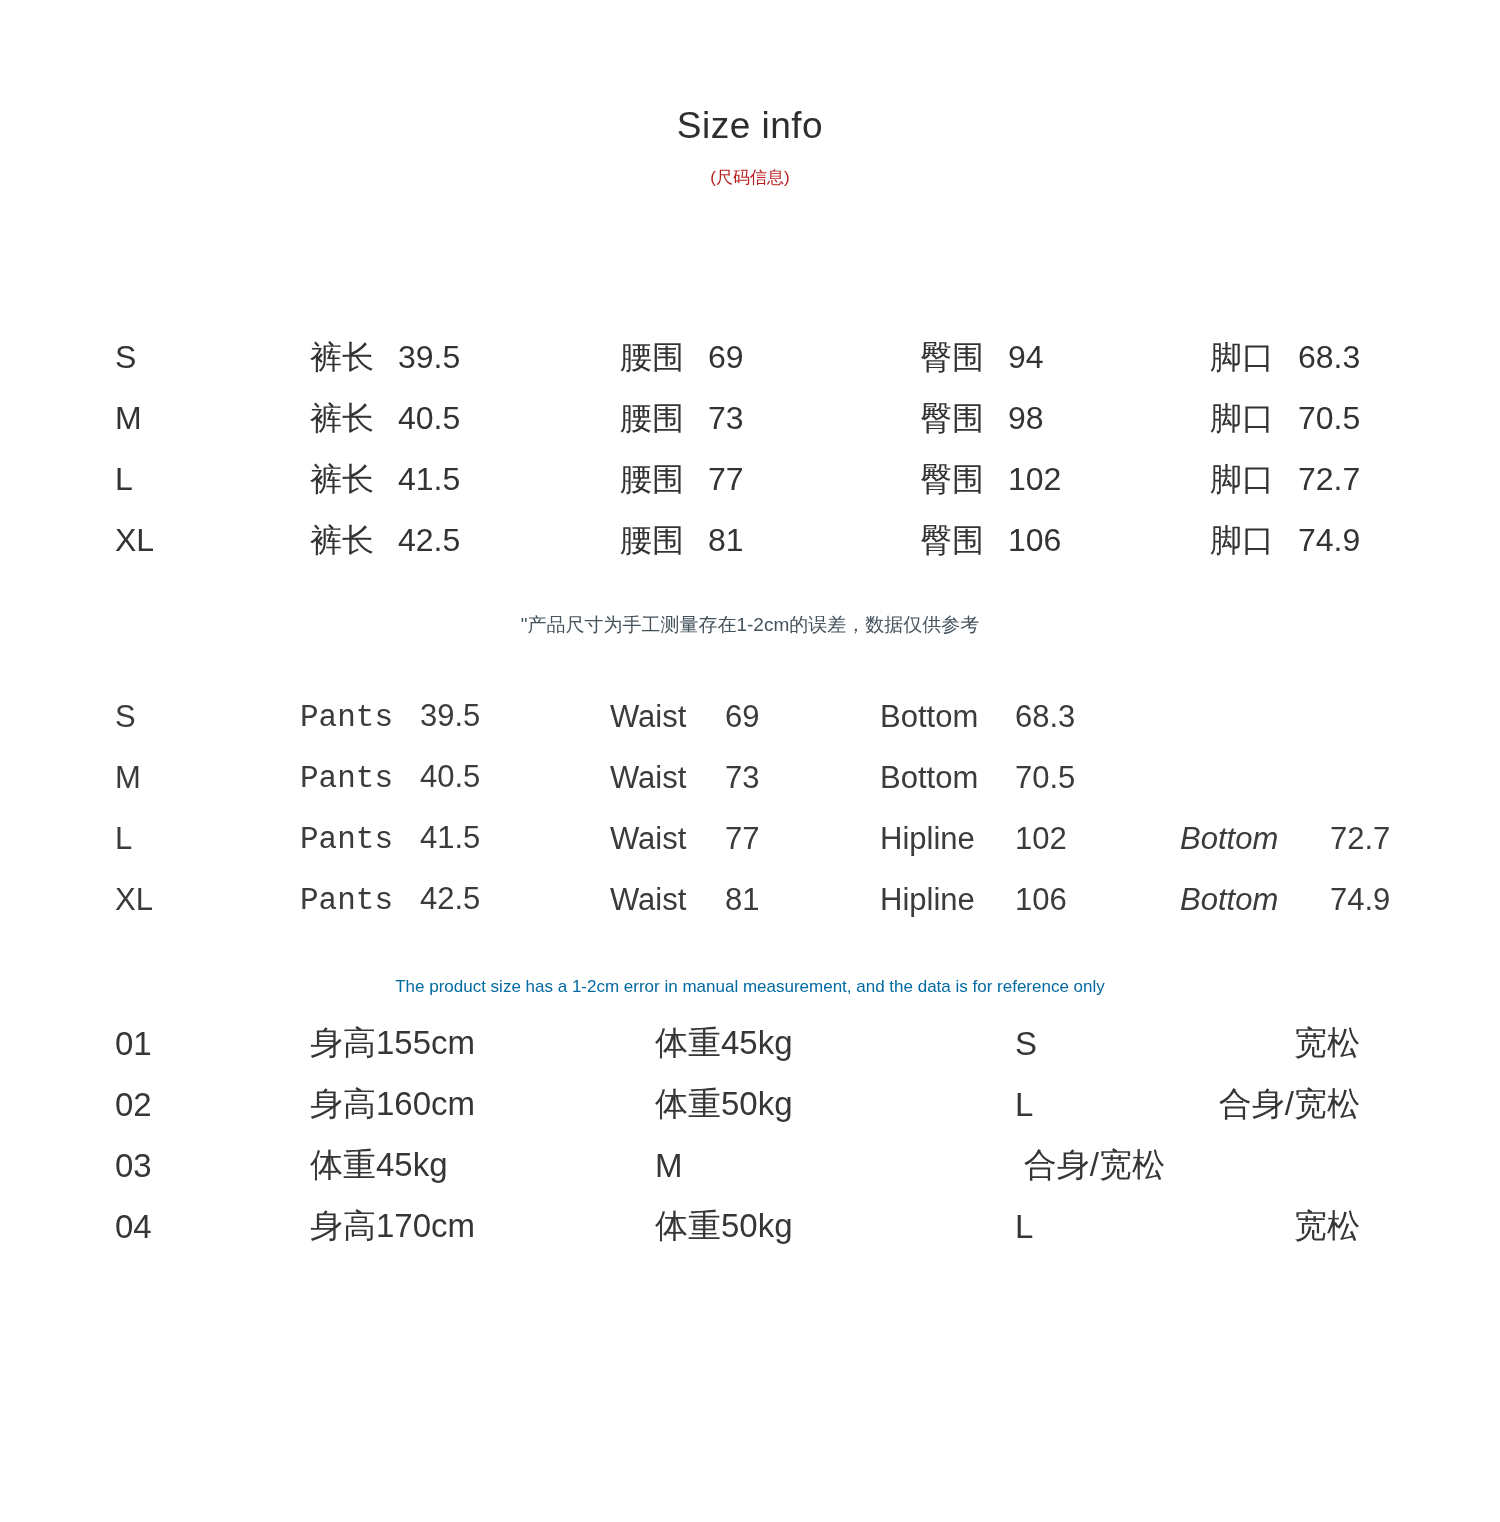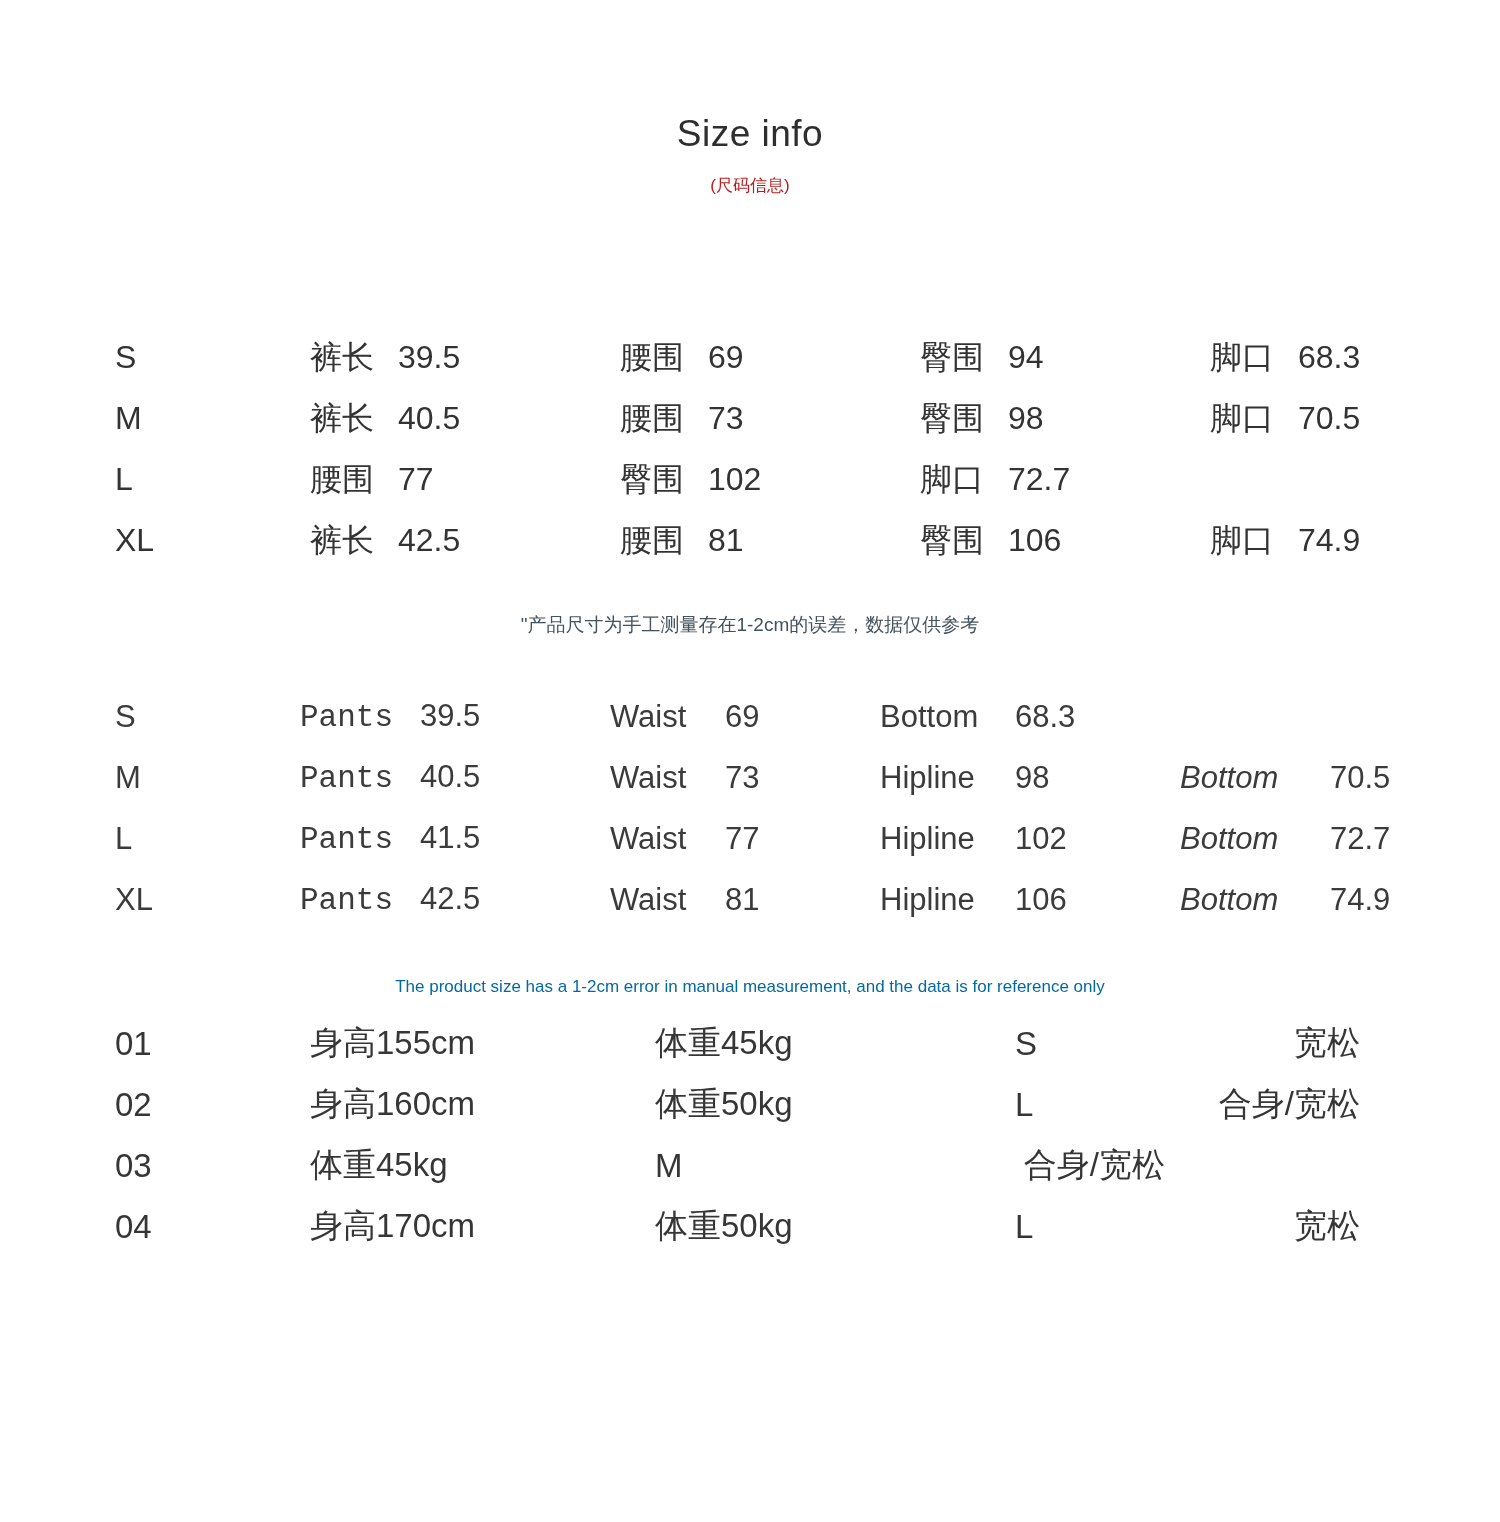--- a/index.html
+++ b/index.html
@@ -5,21 +5,21 @@
   html, body { margin: 0; padding: 0; }
   body {
     width: 1500px; height: 1522px;
     background: #ffffff;
     font-family: "Liberation Sans", "DejaVu Sans", sans-serif;
     color: #333333;
   }
   .page { position: relative; width: 1500px; height: 1522px; overflow: hidden; }
 
   
-  .header { position: absolute; top: 112px; left: 0; width: 1500px; text-align: center; }
+  .header { position: absolute; top: 104px; left: 0; width: 1500px; text-align: center; }
   .title { font-size: 37px; font-weight: 300; color: #2e2e2e; letter-spacing: 0.5px; line-height: 44px; }
   .subtitle { font-size: 17px; font-weight: 300; color: #b91c1c; margin-top: 18px; }
 
   
   .mtable { position: absolute; left: 115px; width: 1290px; font-weight: 300; }
   .mrow { display: grid; height: 61px; align-items: center; }
   .cn-table { top: 327px; font-size: 32px; }
   .cn-table .mrow { grid-template-columns: 195px 310px 300px 290px 1fr; }
   .cn-table .lbl { display: inline-block; width: 88px; }
   .en-table { top: 686px; font-size: 31px; color: #3b3b3b; }
@@ -60,20 +60,21 @@
     </div>
     <div class="mrow">
       <div class="cell">M</div>
       <div class="cell pair"><span class="lbl">裤长</span><span class="val">40.5</span></div>
       <div class="cell pair"><span class="lbl">腰围</span><span class="val">73</span></div>
       <div class="cell pair"><span class="lbl">臀围</span><span class="val">98</span></div>
       <div class="cell pair"><span class="lbl">脚口</span><span class="val">70.5</span></div>
     </div>
     <div class="mrow">
       <div class="cell">L</div>
+      <div class="cell pair"><span class="lbl">裤长</span><span class="val">41.5</span></div>
       <div class="cell pair"><span class="lbl">腰围</span><span class="val">77</span></div>
       <div class="cell pair"><span class="lbl">臀围</span><span class="val">102</span></div>
       <div class="cell pair"><span class="lbl">脚口</span><span class="val">72.7</span></div>
     </div>
     <div class="mrow">
       <div class="cell">XL</div>
       <div class="cell pair"><span class="lbl">裤长</span><span class="val">42.5</span></div>
       <div class="cell pair"><span class="lbl">腰围</span><span class="val">81</span></div>
       <div class="cell pair"><span class="lbl">臀围</span><span class="val">106</span></div>
       <div class="cell pair"><span class="lbl">脚口</span><span class="val">74.9</span></div>
@@ -86,21 +87,20 @@
     <div class="mrow">
       <div class="cell">S</div>
       <div class="cell pair"><span class="lbl">Pants</span><span class="val">39.5</span></div>
       <div class="cell pair"><span class="lbl">Waist</span><span class="val">69</span></div>
       <div class="cell pair"><span class="lbl">Bottom</span><span class="val">68.3</span></div>
     </div>
     <div class="mrow">
       <div class="cell">M</div>
       <div class="cell pair"><span class="lbl">Pants</span><span class="val">40.5</span></div>
       <div class="cell pair"><span class="lbl">Waist</span><span class="val">73</span></div>
-      <div class="cell pair"><span class="lbl">Hipline</span><span class="val">98</span></div>
       <div class="cell pair"><span class="lbl">Bottom</span><span class="val">70.5</span></div>
     </div>
     <div class="mrow">
       <div class="cell">L</div>
       <div class="cell pair"><span class="lbl">Pants</span><span class="val">41.5</span></div>
       <div class="cell pair"><span class="lbl">Waist</span><span class="val">77</span></div>
       <div class="cell pair"><span class="lbl">Hipline</span><span class="val">102</span></div>
       <div class="cell pair"><span class="lbl">Bottom</span><span class="val">72.7</span></div>
     </div>
     <div class="mrow">

